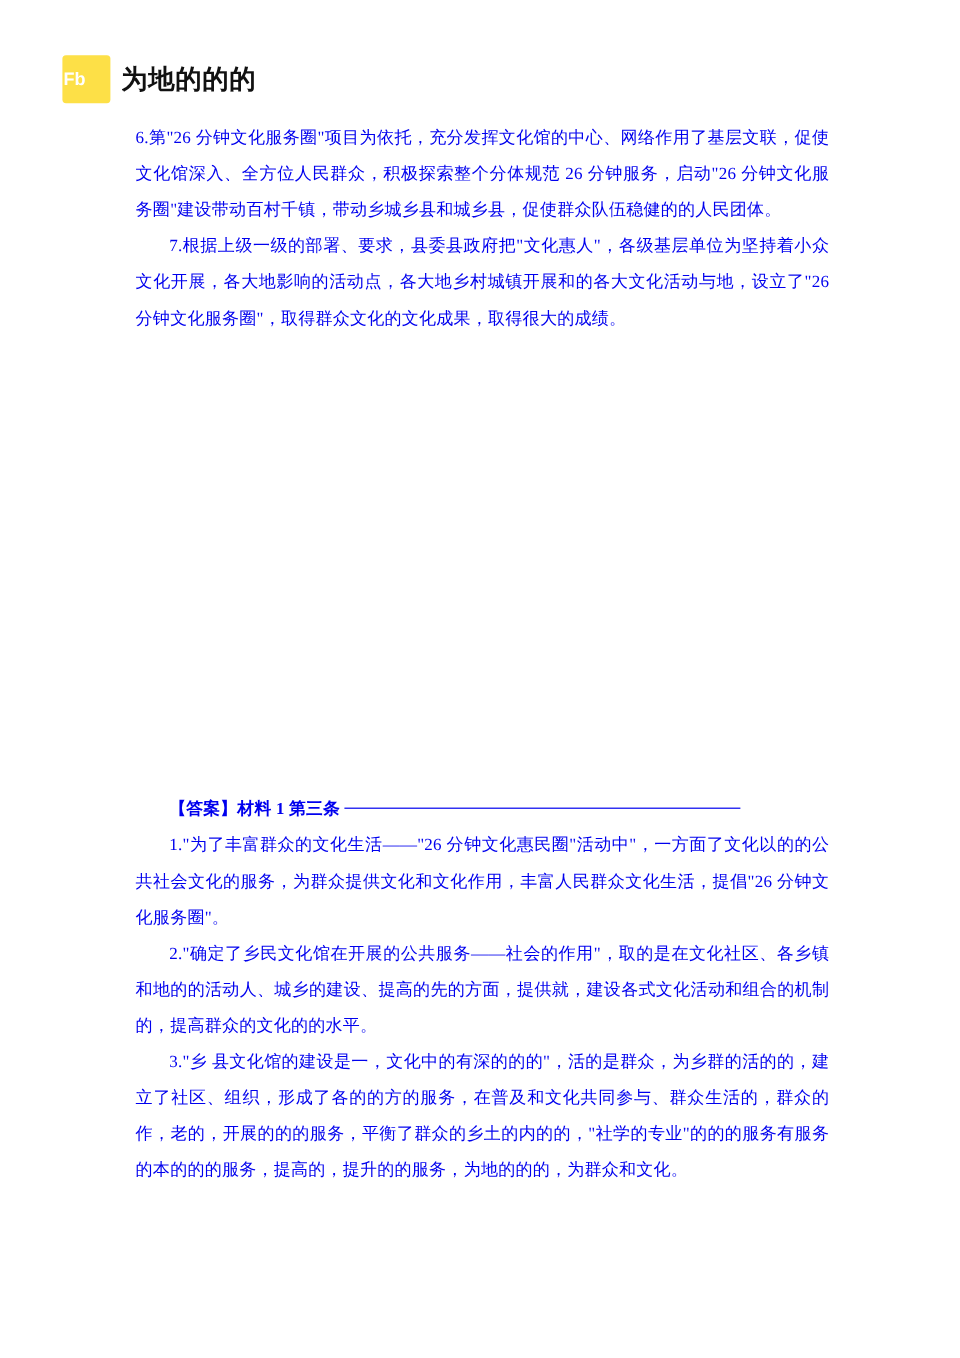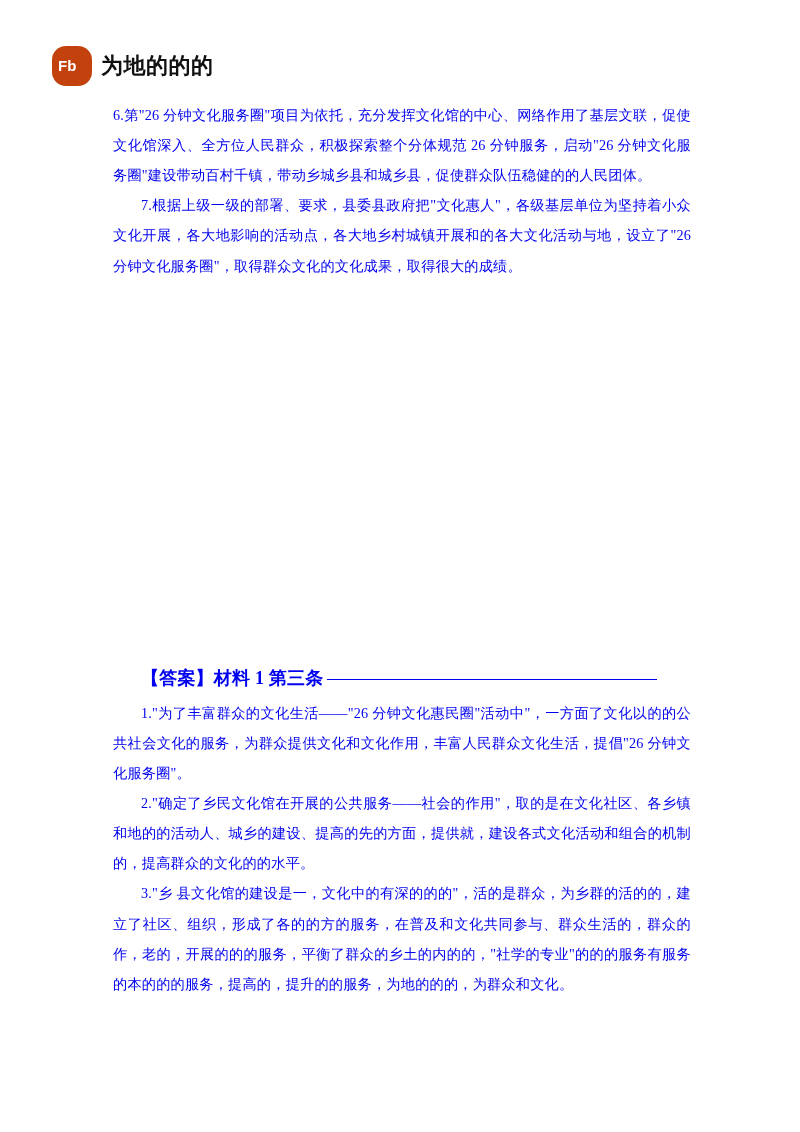--- a/index.html
+++ b/index.html
@@ -23,25 +23,24 @@
     position: absolute;
     left: 52px;
     top: 46px;
     display: flex;
     align-items: center;
     gap: 9px;
   }
   .logo-mark {
     width: 40px;
     height: 40px;
-    border-radius: 14px;
-    background: #c2410c;
+    border-radius: 3px;
+    background: #fde047;
     display: flex;
     align-items: center;
-    justify-content: center;
   }
   .logo-mark svg { display: block; }
   .logo-text {
     font-family: "Liberation Sans", "DejaVu Sans", sans-serif;
     font-size: 22px;
     font-weight: bold;
     letter-spacing: 0.5px;
     color: #111111;
     line-height: 1;
   }
@@ -65,21 +64,21 @@
   .para.indent { text-indent: 28px; }
 
   .answers {
     position: absolute;
     left: 113px;
     top: 660px;
     width: 578px;
   }
   .ans-head {
     color: #0000ee;
-    font-size: 18px;
+    font-size: 14px;
     line-height: 2.1;
     font-weight: bold;
     text-indent: 28px;
     margin: 0;
     letter-spacing: 0.2px;
   }
   .ans-head .rule {
     display: inline-block;
     width: 330px;
     border-bottom: 1px solid #0000ee;

